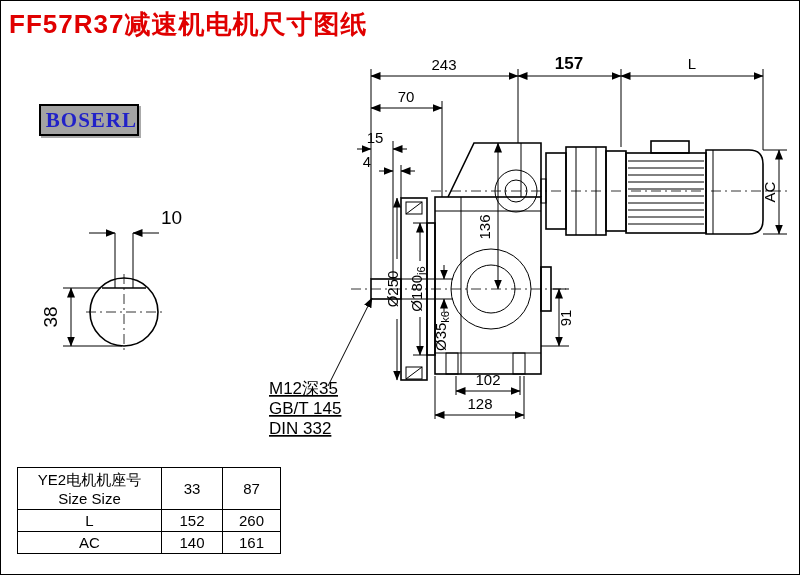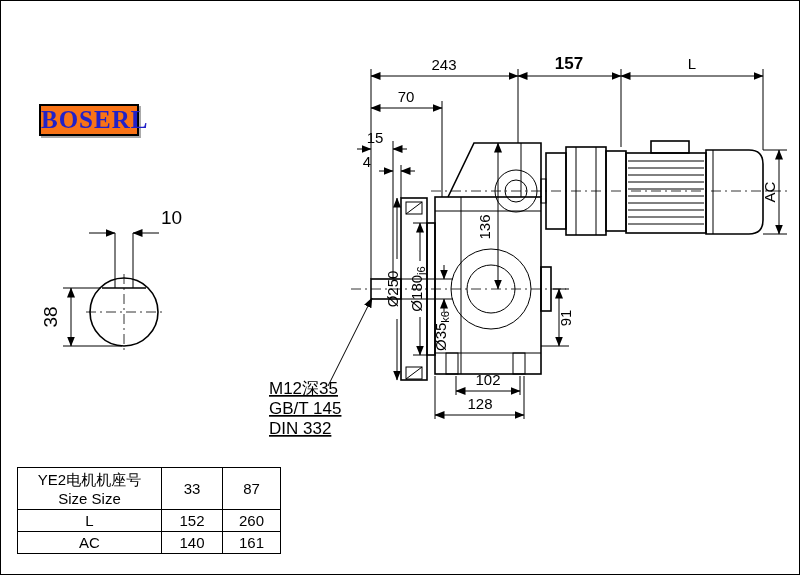--- a/index.html
+++ b/index.html
@@ -9,23 +9,23 @@
     font-family:"Liberation Sans",sans-serif;
   }
   .title{
     position:absolute;left:8px;top:6px;margin:0;
     font-size:26px;font-weight:bold;color:#e00000;letter-spacing:1px;
     font-family:"Liberation Sans",sans-serif;
   }
   .logo{
     position:absolute;left:38px;top:103px;width:96px;height:28px;
     border:2px solid #000;box-shadow:2px 2px 0 #aaa;
-    display:flex;align-items:center;justify-content:flex-start;
+    display:flex;align-items:center;justify-content:flex-end;
     color:#2121c8;font-family:"Liberation Serif",serif;
-    font-weight:bold;font-size:25px;letter-spacing:1px;background:#f97316;
+    font-weight:bold;font-size:21px;letter-spacing:1px;background:#a3a3a3;
   }
   svg{position:absolute;left:0;top:0;}
   svg text{font-family:"Liberation Sans",sans-serif;fill:#000;font-size:15px;}
   svg .big{font-size:19px;}
   svg .bold{font-weight:bold;font-size:17px;}
   svg .note{font-size:17px;text-decoration:underline;}
   svg .sub{font-size:11px;}
   .edge{stroke:#000;stroke-width:1.6;fill:none;}
   .thin{stroke:#000;stroke-width:1;fill:none;}
   .dash{stroke:#000;stroke-width:0.8;fill:none;stroke-dasharray:10 4 2 4;}
@@ -38,20 +38,21 @@
     font-size:15px;color:#000;padding:0;
   }
   td.c1{width:143px;} td.c2{width:60px;} td.c3{width:57px;}
   tr.hdr td{height:41px;} tr.row td{height:21px;}
 </style>
 </head>
 <body>
 
 <div class="page">
 
+  <h1 class="title">FF57R37减速机电机尺寸图纸</h1>
 
   <div class="logo">
     <span>BOSERL</span>
   </div>
 
   <svg width="800" height="460" viewBox="0 0 800 460">
     <defs>
       <marker id="arrow" viewBox="0 0 10 10" refX="9.5" refY="5" markerWidth="10" markerHeight="10" orient="auto-start-reverse">
         <path d="M0,1 L10,5 L0,9 z" fill="#000"></path>
       </marker>

